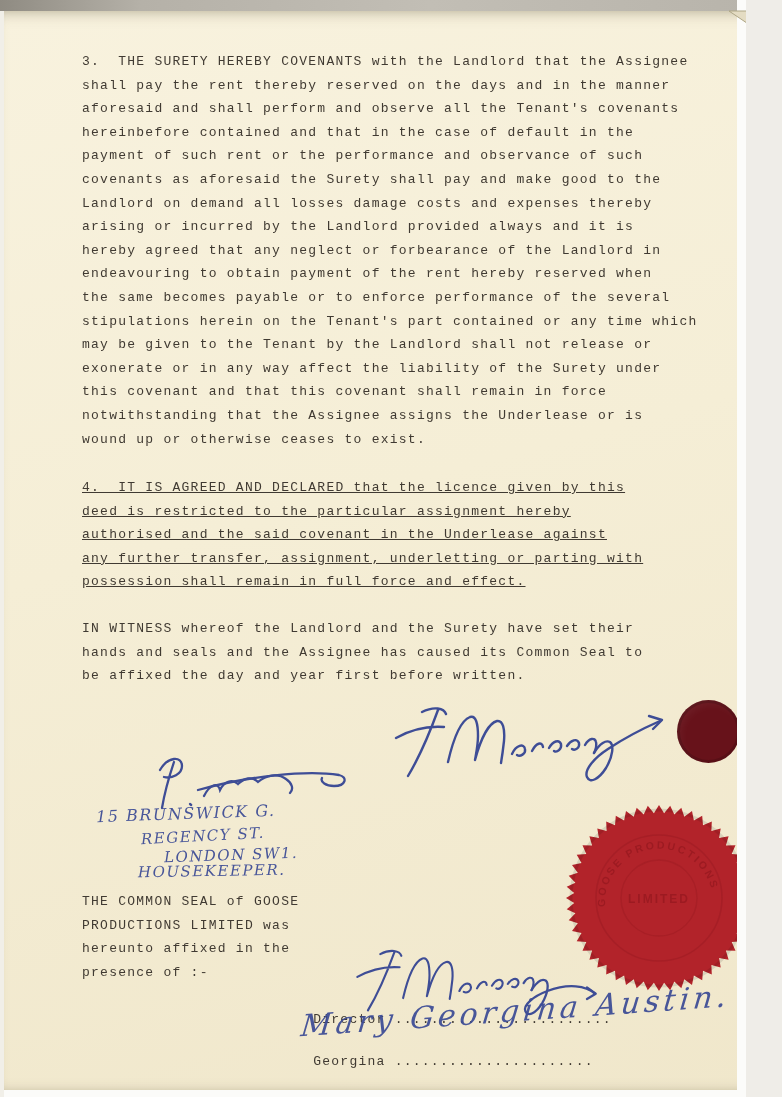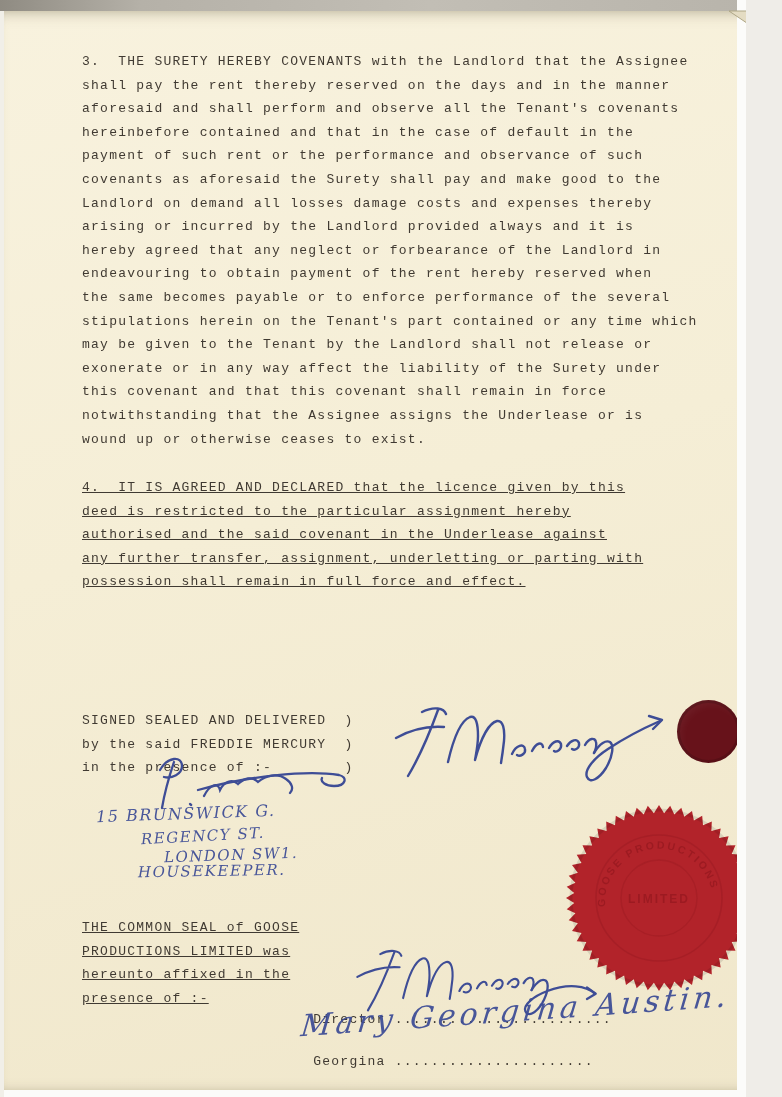--- a/index.html
+++ b/index.html
@@ -19,21 +19,21 @@
                     inset 0 -10px 14px -12px rgba(90,80,55,.35);}
   .fold{position:absolute;left:725px;top:10px;}
   
   .typed{position:absolute;white-space:pre;color:#403a32;
          font-family:"Liberation Mono","DejaVu Sans Mono",monospace;
          font-size:13px;line-height:23.6px;letter-spacing:1.25px;}
   .clause3{left:82px;top:50px;}
   .clause4{left:82px;top:476px;text-decoration:underline;}
   .inwitness{left:82px;top:617px;}
   .attest{left:82px;top:709px;}
-  .sealclause{left:82px;top:916px;text-decoration:underline;}
+  .sealclause{left:82px;top:890px;}
   .officer-row{position:absolute;white-space:pre;color:#403a32;
          font-family:"Liberation Mono","DejaVu Sans Mono",monospace;
          font-size:13px;line-height:23.6px;letter-spacing:1.25px;}
   .officer-row .lbl{margin-right:9px;}
   .director-row{left:277px;top:984px;}
   .secretary-row{left:277px;top:1026px;}
   
   .hand{position:absolute;color:#3e4d96;font-family:"DejaVu Serif",serif;
         font-style:italic;letter-spacing:1.5px;opacity:.94;}
   .addr1{left:96px;top:804px;font-size:16px;transform:rotate(-2deg);}
@@ -85,23 +85,23 @@
 may be given to the Tenant by the Landlord shall not release or
 exonerate or in any way affect the liability of the Surety under
 this covenant and that this covenant shall remain in force
 notwithstanding that the Assignee assigns the Underlease or is
 wound up or otherwise ceases to exist.</div>
   <div class="typed clause4">4.  IT IS AGREED AND DECLARED that the licence given by this
 deed is restricted to the particular assignment hereby
 authorised and the said covenant in the Underlease against
 any further transfer, assignment, underletting or parting with
 possession shall remain in full force and effect.</div>
-  <div class="typed attest">SIGNED SEALED AND DELIVERED  )
-by the said FREDDIE MERCURY  )
-in the presence of :-        )</div>
+  <div class="typed inwitness">IN WITNESS whereof the Landlord and the Surety have set their
+hands and seals and the Assignee has caused its Common Seal to
+be affixed the day and year first before written.</div>
   <div class="typed sealclause">THE COMMON SEAL of GOOSE
 PRODUCTIONS LIMITED was
 hereunto affixed in the
 presence of :-</div>
 
   <svg class="sigsvg sig-witness" width="218" height="80" viewBox="0 0 218 80" role="img" aria-label="P.">
     <g fill="none" stroke="#3e4d96" stroke-width="2.3" stroke-linecap="round">
       <path d="M36,20 C30,38 26,54 24,66 M22,28 C30,14 44,14 44,24 C44,32 34,37 26,35"></path>
       <path d="M52,62 l1.2,1"></path>
       <path d="M66,54 C72,42 80,40 82,48 C86,40 94,36 100,42 C106,36 114,34 120,40 C128,33 140,31 148,37 C154,41 156,47 152,51"></path>

